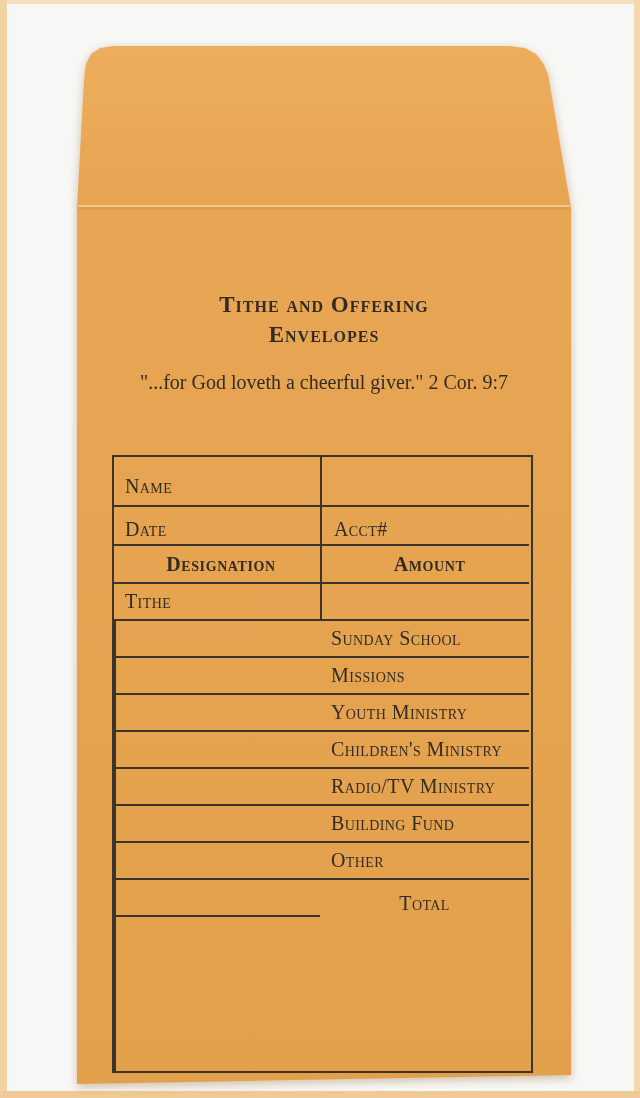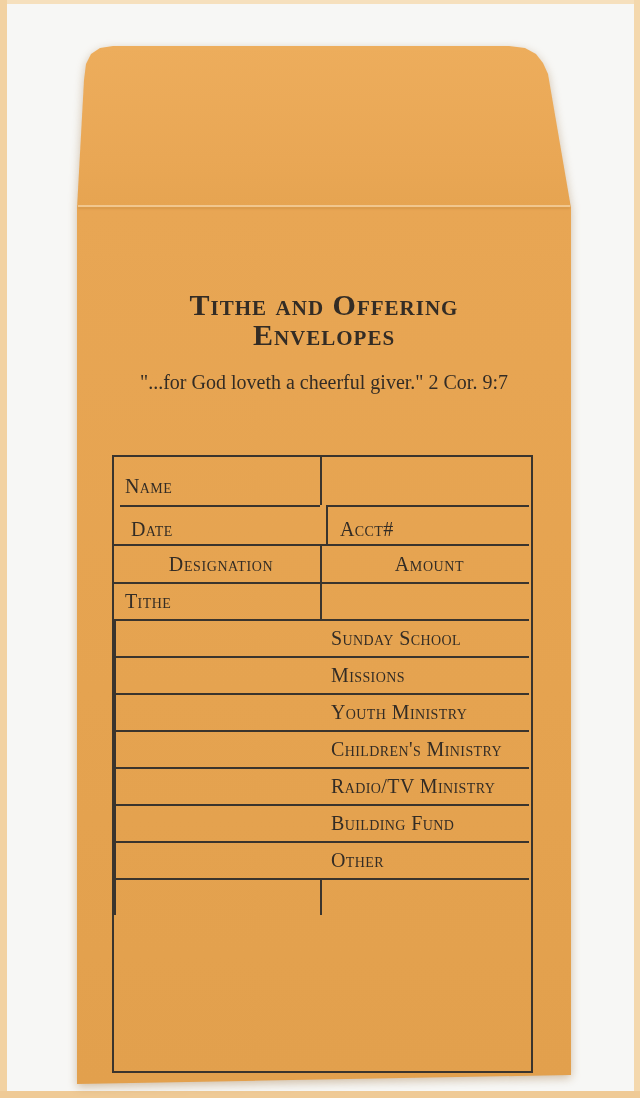--- a/index.html
+++ b/index.html
@@ -40,21 +40,21 @@
     position: absolute; left: 78px; top: 205px; width: 492px; height: 2px;
     background: rgba(255, 242, 218, 0.45);
     box-shadow: 0 2px 2px rgba(145, 92, 28, 0.18);
   }
 
   .title-block {
     position: absolute; left: 77px; top: 290px; width: 494px;
     text-align: center;
     font-variant: small-caps;
     font-weight: bold;
-    font-size: 30px;
+    font-size: 23px;
     line-height: 30px;
     letter-spacing: 1px;
     color: #332c25;
   }
   .verse {
     position: absolute; left: 77px; top: 371px; width: 494px;
     text-align: center;
     font-size: 20px;
     color: #332c25;
   }
@@ -75,23 +75,23 @@
     align-items: center;
     padding-left: 11px;
     font-variant: small-caps;
     font-size: 20px;
     letter-spacing: 0.4px;
     overflow: hidden;
   }
   .cell.col-r  { border-left: 2px solid #3a342d; padding-left: 12px; }
   .cell.row-n  { border-top: 2px solid #3a342d; }
   .cell.v-bottom { align-items: flex-end; padding-bottom: 7px; border-radius: 10px; }
-  .cell.v-low    { padding-top: 7px; margin-left: 6px; }
+  .cell.v-low    { padding-top: 7px; }
   .cell.hdr {
-    font-weight: normal;
+    font-weight: bold;
     justify-content: center;
     padding-left: 8px;
     letter-spacing: 0.6px;
   }
   .cell.total-l {
     align-items: flex-start;
     justify-content: center;
     padding: 12px 0 0 0;
   }
 </style>
@@ -147,15 +147,16 @@
 
     <div class="cell row-n">Radio/TV Ministry</div>
     <div class="cell col-r row-n"></div>
 
     <div class="cell row-n">Building Fund</div>
     <div class="cell col-r row-n"></div>
 
     <div class="cell row-n">Other</div>
     <div class="cell col-r row-n"></div>
 
+    <div class="cell row-n total-l">Total</div>
     <div class="cell col-r row-n"></div>
   </div>
 </div>
 
 </body></html>

